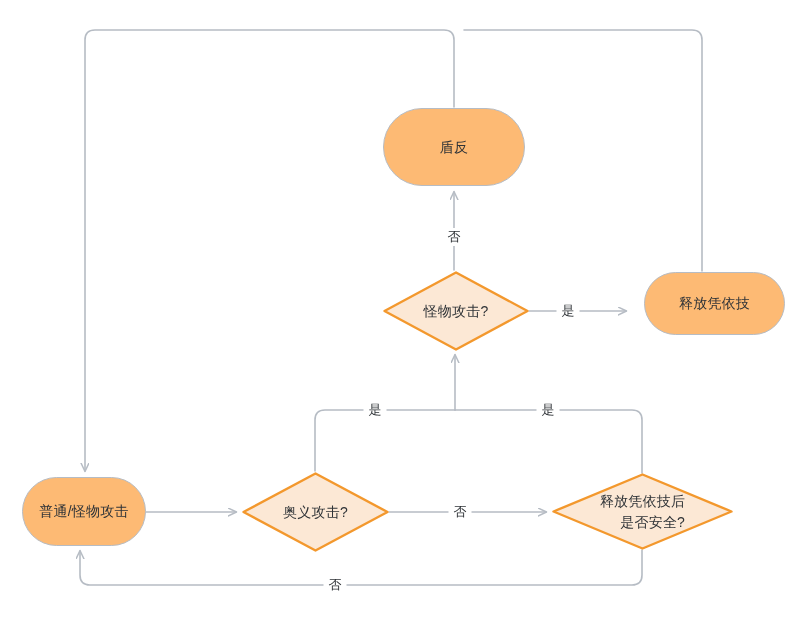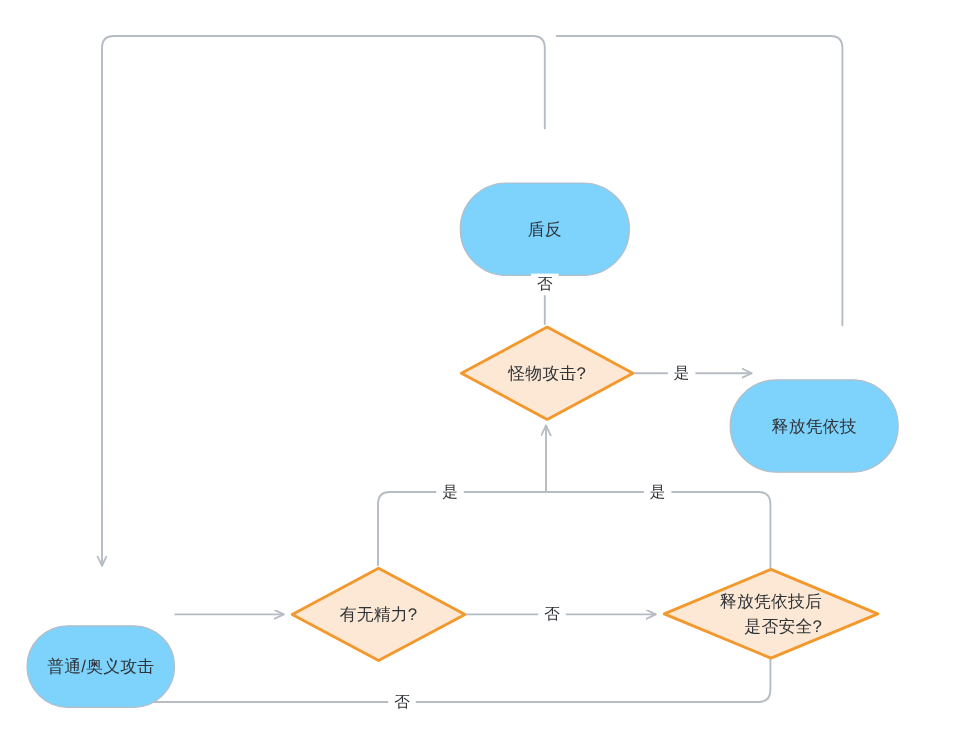--- a/index.html
+++ b/index.html
@@ -33,24 +33,23 @@
     align-items: center;
     justify-content: center;
     text-align: center;
     color: #2f3337;
     font-size: 14px;
     line-height: 1.45;
     letter-spacing: 0.2px;
     user-select: none;
   }
   .node.rounded {
-    background: #7dd3fc;
+    background: #fdba74;
     border: 1.4px solid #b6bcc4;
     border-radius: 40px;
-    margin-top: 44px;
   }
   .node.diamond-wrap {
     background: transparent;
     border: none;
   }
   .diamond-shape {
     position: absolute;
     left: 0;
     top: 0;
     width: 100%;
@@ -102,28 +101,28 @@
 
       <path d="M454,107 L454,40 Q454,30 444,30 L95,30 Q85,30 85,40 L85,471" marker-end="url(#arrow)"></path>
 
       <path d="M702,271 L702,40 Q702,30 692,30 L464,30"></path>
 
       <path d="M642,550 L642,575 Q642,585 632,585 L90,585 Q80,585 80,575 L80,551" marker-end="url(#arrow)"></path>
     </g>
   </svg>
 
   <div class="node rounded" style="left:22px; top:477px; width:124px; height:69px;">
-    <span>普通/奥义攻击</span>
+    <span>普通/怪物攻击</span>
   </div>
 
   <div class="node diamond-wrap" style="left:242px; top:472px; width:147px; height:80px;">
     <svg class="diamond-shape" viewBox="0 0 147 80" preserveAspectRatio="none" xmlns="http://www.w3.org/2000/svg">
       <polygon points="73.5,1.5 145.5,40 73.5,78.5 1.5,40" fill="#fce8d5" stroke="#f3982d" stroke-width="2.4" stroke-linejoin="round"></polygon>
     </svg>
-    <span class="diamond-label">有无精力?</span>
+    <span class="diamond-label">奥义攻击?</span>
   </div>
 
   <div class="node diamond-wrap" style="left:552px; top:473px; width:181px; height:77px;text-align:right;">
     <svg class="diamond-shape" viewBox="0 0 181 77" preserveAspectRatio="none" xmlns="http://www.w3.org/2000/svg">
       <polygon points="90.5,1.5 179.5,38.5 90.5,75.5 1.5,38.5" fill="#fce8d5" stroke="#f3982d" stroke-width="2.4" stroke-linejoin="round"></polygon>
     </svg>
     <span class="diamond-label">释放凭依技后
 是否安全?</span>
   </div>
 
@@ -131,21 +130,21 @@
     <svg class="diamond-shape" viewBox="0 0 146 80" preserveAspectRatio="none" xmlns="http://www.w3.org/2000/svg">
       <polygon points="73,1.5 144.5,40 73,78.5 1.5,40" fill="#fce8d5" stroke="#f3982d" stroke-width="2.4" stroke-linejoin="round"></polygon>
     </svg>
     <span class="diamond-label">怪物攻击?</span>
   </div>
 
   <div class="node rounded" style="left:383px; top:108px; width:142px; height:78px;">
     <span>盾反</span>
   </div>
 
-  <div class="node rounded" style="left:608px; top:272px; width:141px; height:78px;">
+  <div class="node rounded" style="left:644px; top:272px; width:141px; height:63px;">
     <span>释放凭依技</span>
   </div>
 
   <div class="edge-label" style="left:454px; top:237px;">否</div>
 
   <div class="edge-label" style="left:568px; top:311px;">是</div>
 
   <div class="edge-label" style="left:375px; top:410px;">是</div>
 
   <div class="edge-label" style="left:548px; top:410px;">是</div>

